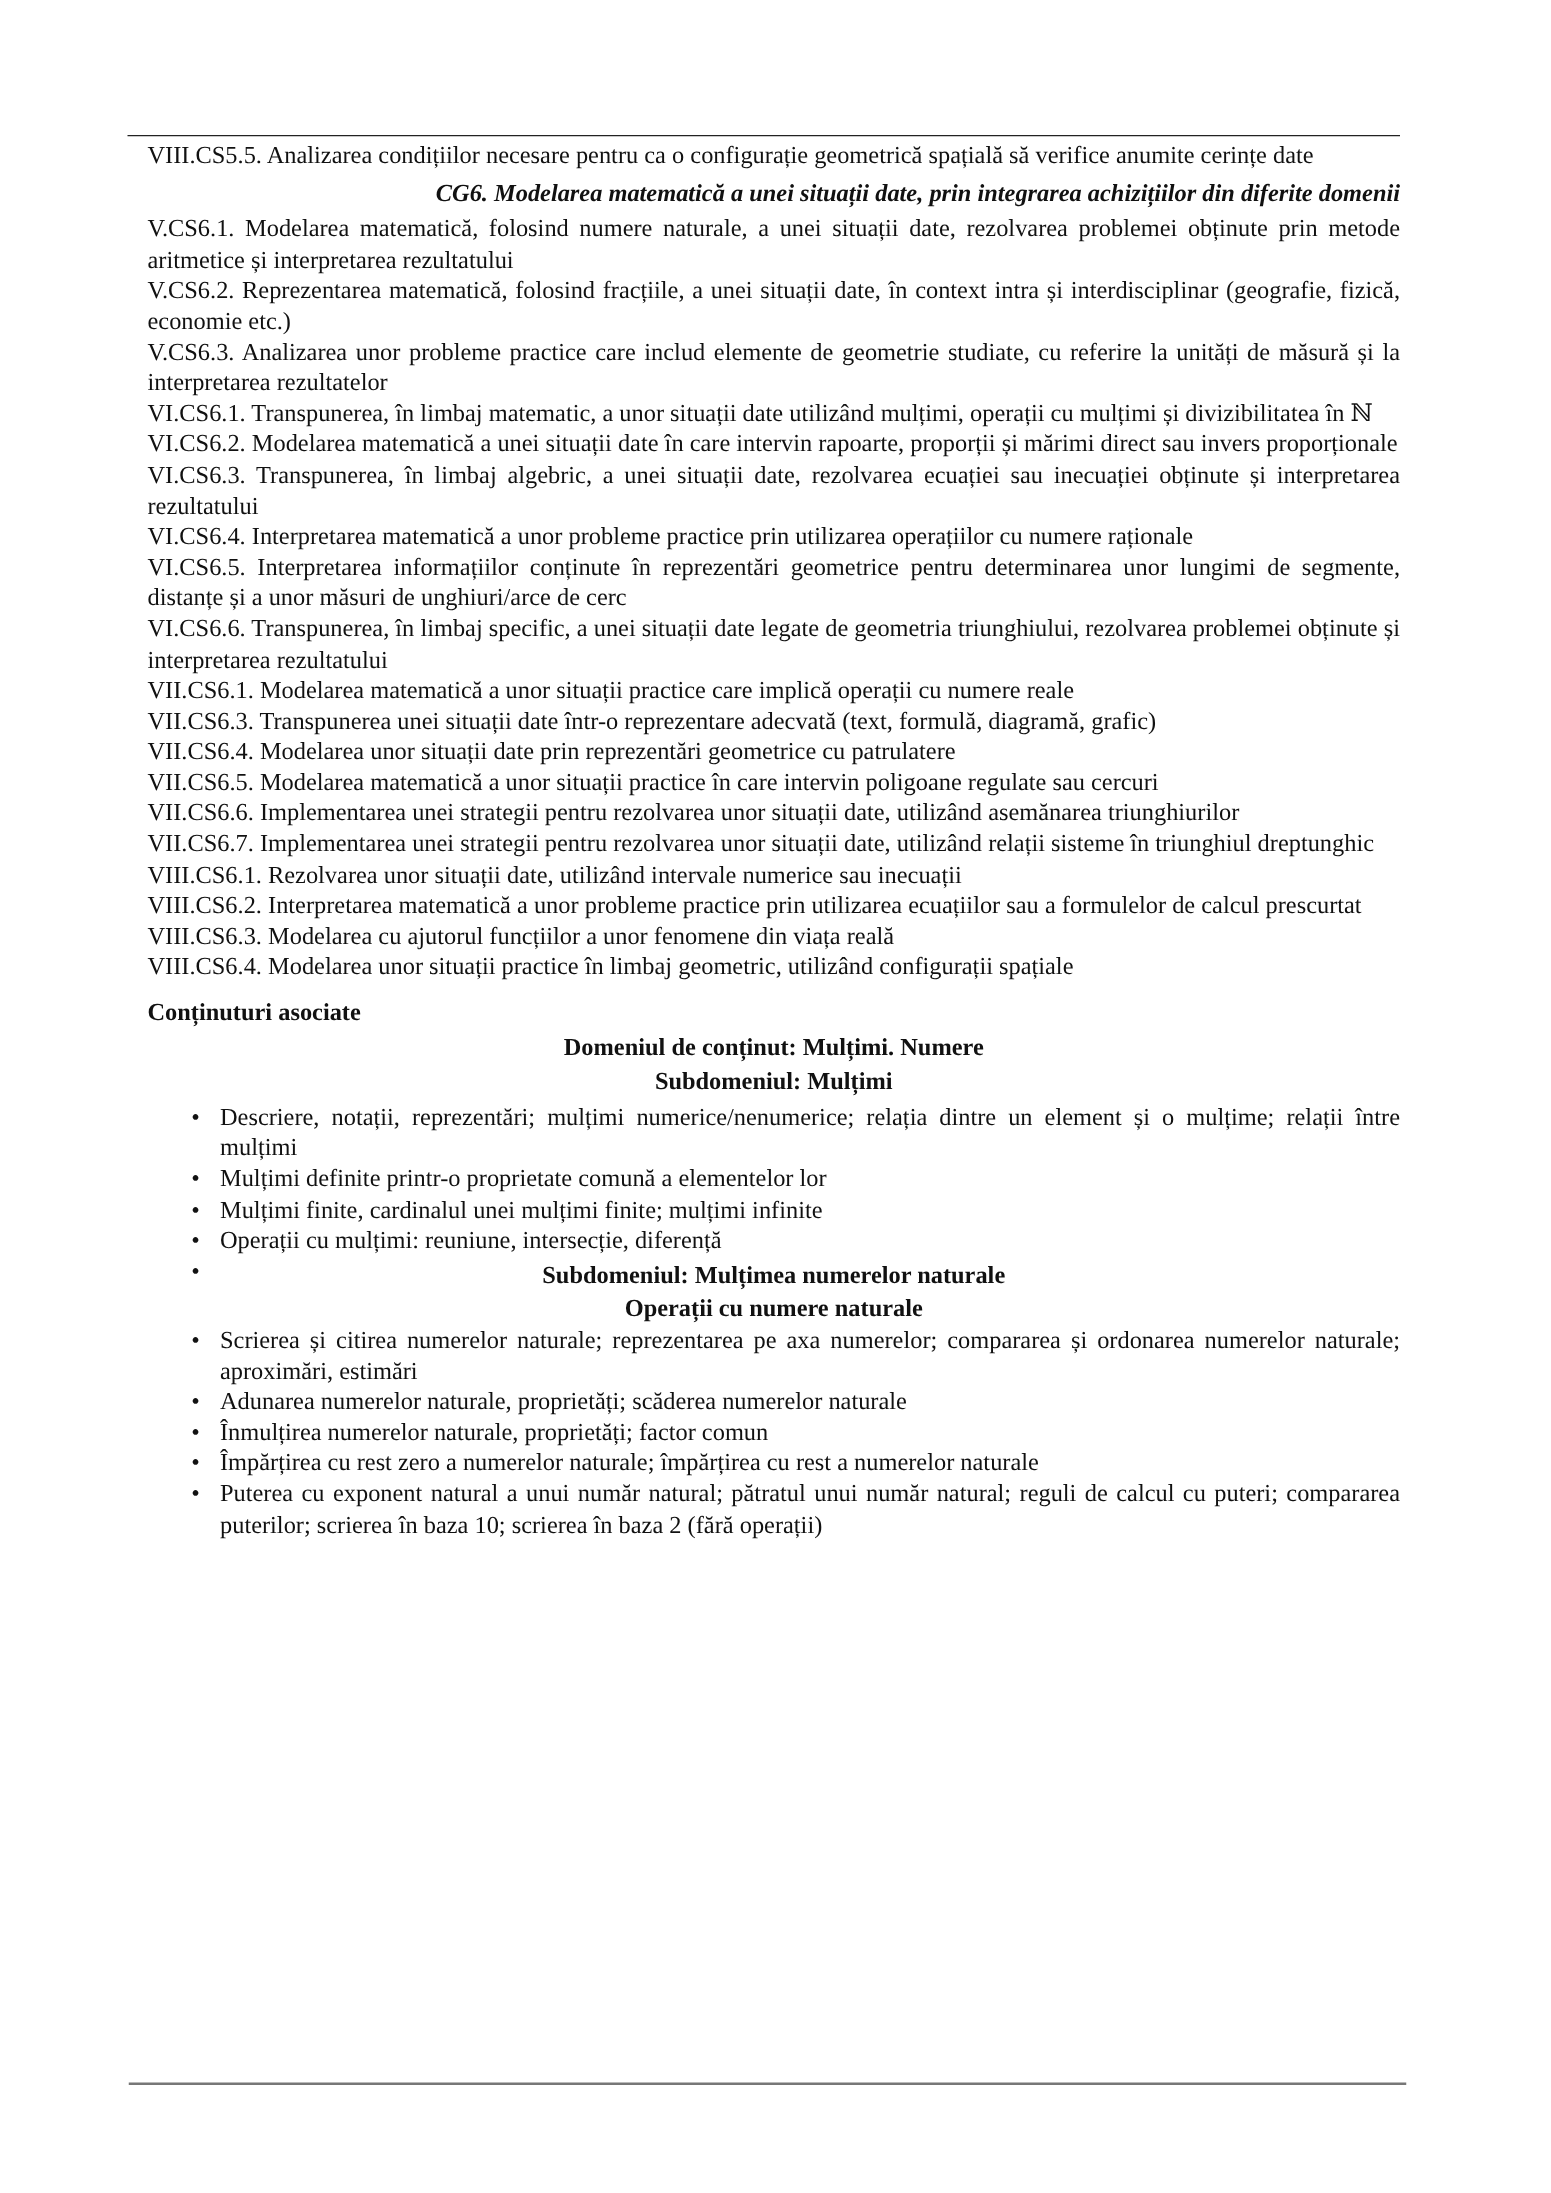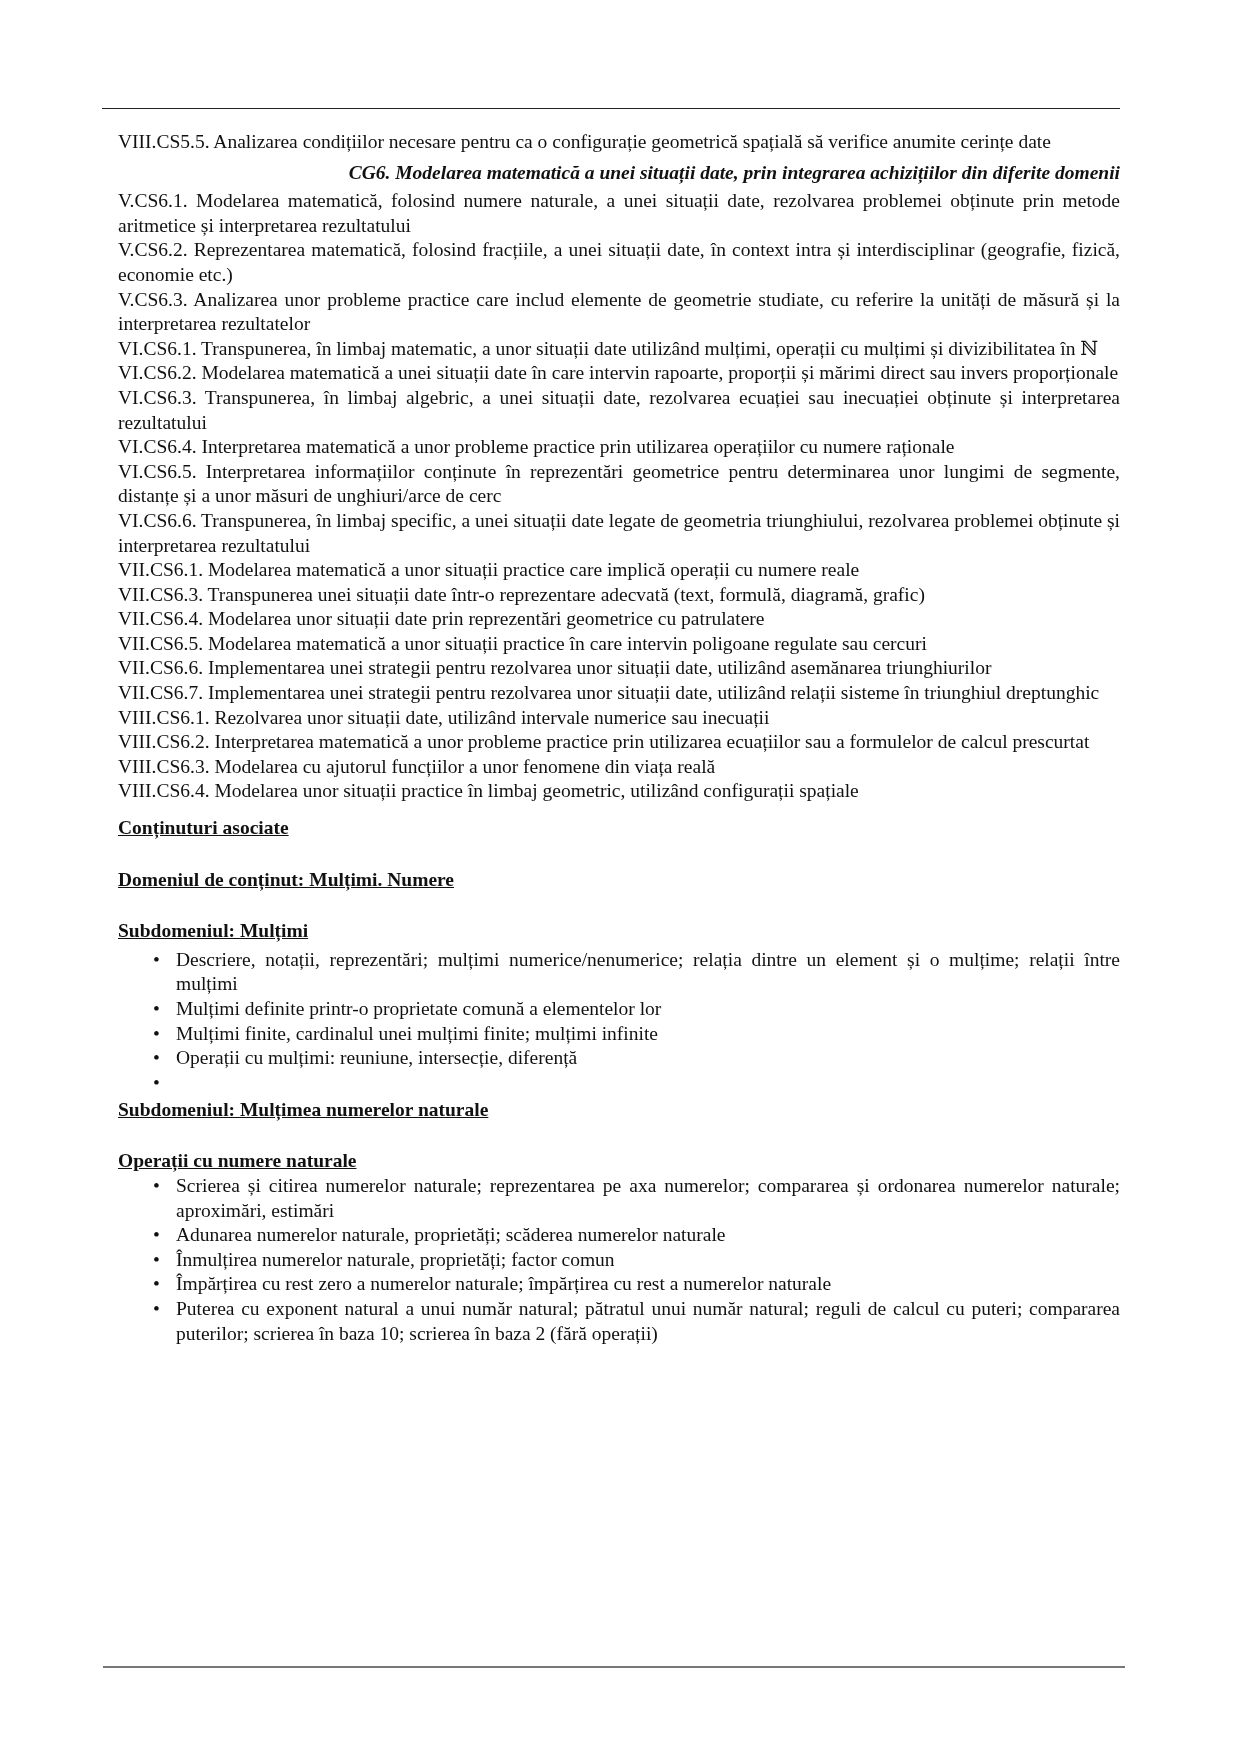--- a/index.html
+++ b/index.html
@@ -1,25 +1,25 @@
 <!DOCTYPE html>
 <html><head>
 <meta charset="utf-8">
 <style>
   html, body { margin: 0; padding: 0; background: #ffffff; }
   body { width: 1241px; height: 1754px; position: relative; overflow: hidden;
          font-family: "Liberation Serif", "DejaVu Serif", serif; color: #111; }
   .rule-top { position: absolute; left: 102px; width: 1018px; top: 108px; height: 1px; background: #222; }
   .rule-bottom { position: absolute; left: 103px; width: 1022px; top: 1666px; height: 2px; background: #777; }
-  .content { position: absolute; left: 118px; top: 130px; width: 1002px; font-size: 19.5px; line-height: 24.6px; }
+  .content { position: absolute; left: 118px; top: 113px; width: 1002px; font-size: 19.5px; line-height: 24.6px; }
   .p { text-align: justify; margin: 0; }
   .cg { font-weight: bold; font-style: italic; margin: 6px 0 4px 0; text-align: right; }
-  .h { font-weight: bold; margin: 0; text-decoration: underline; }
+  .h { font-weight: bold; margin: 0; }
   .h.first { margin-top: 12px; }
-  .h.gap { margin-top: 27px; }
+  .h.gap { margin-top: 3px; text-align: center; }
   ul { margin: 4px 0 0 0; padding: 0; list-style: none; }
   ul li { position: relative; padding-left: 58px; text-align: justify; }
   ul li .bullet { position: absolute; left: 35px; top: 0; }
 </style>
 </head>
 <body>
 
 <div class="rule-top"></div>
 
 <div class="content">

